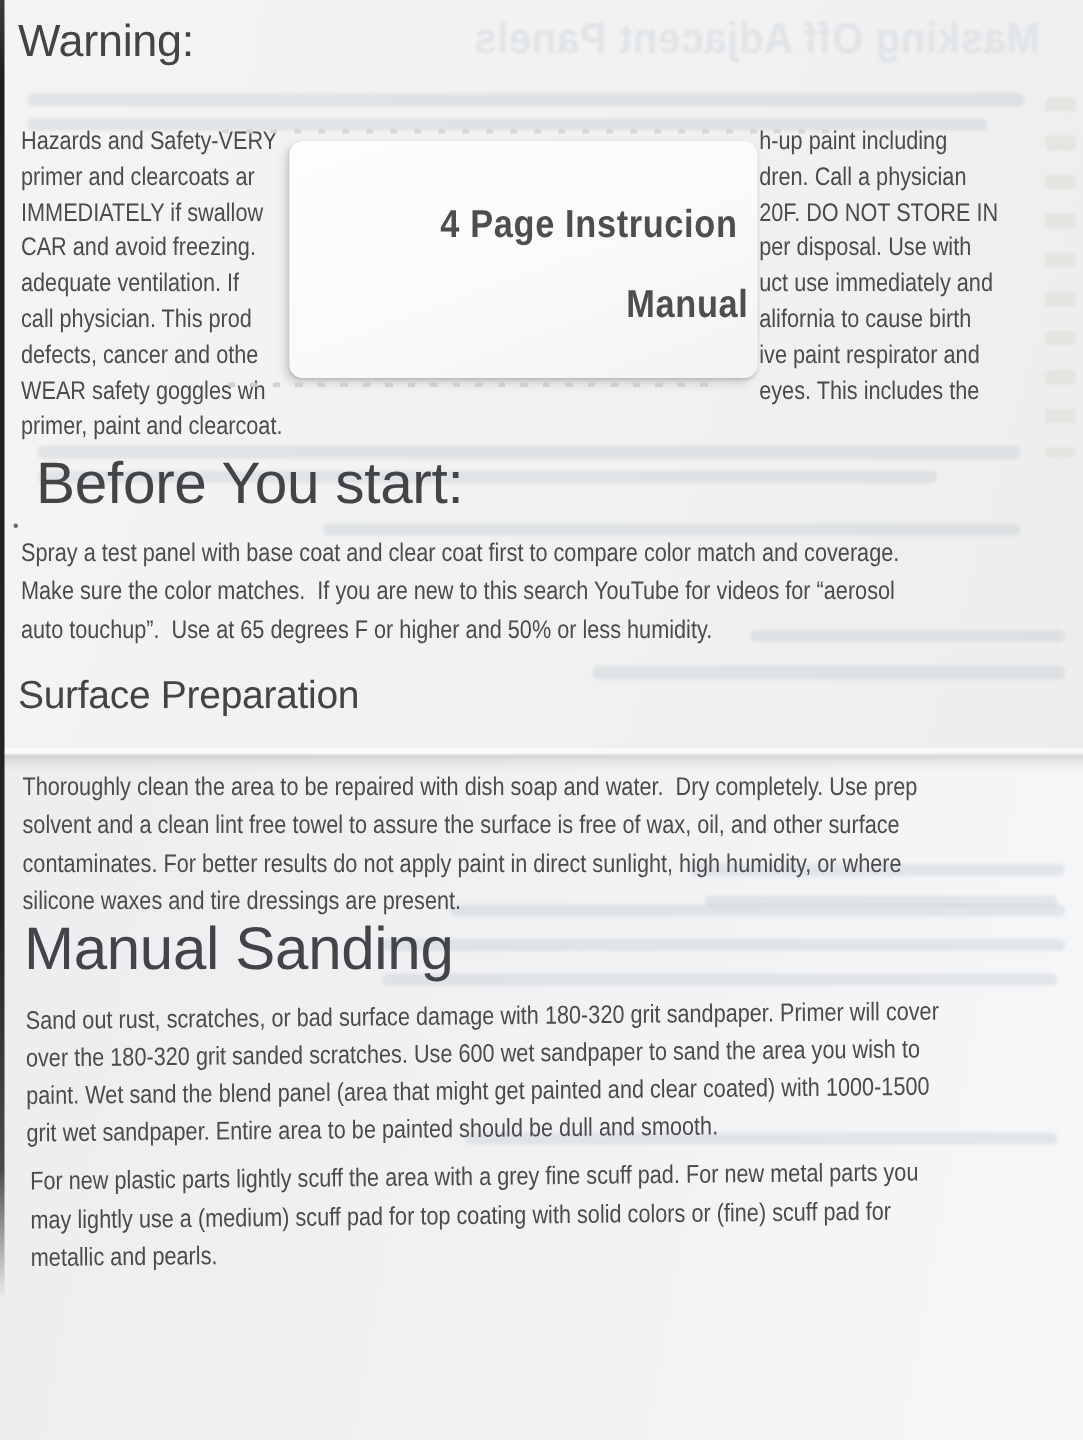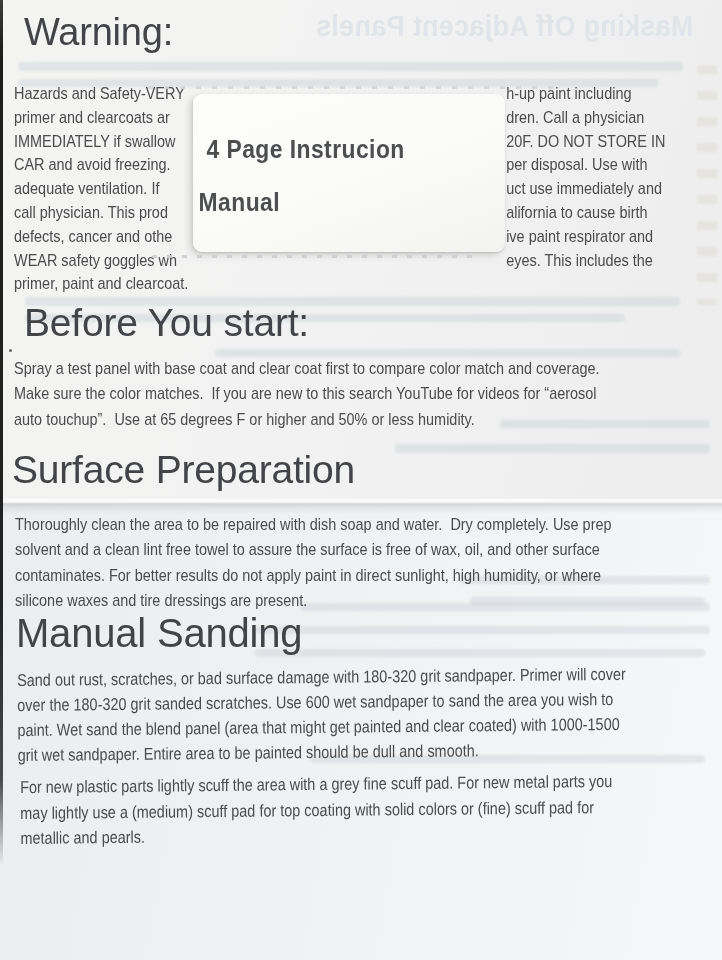--- a/index.html
+++ b/index.html
@@ -61,21 +61,21 @@
   }
   .wrow{position:relative; height:23.8px; white-space:nowrap;}
   .wl{position:absolute; left:0; top:0;}
   .wr{position:absolute; left:579px; top:0;}
   
   .sticker{
     position:absolute; left:193px; top:94px; width:312px; height:158px; z-index:5;
     background:linear-gradient(160deg,#fdfdfc 0%,#fafaf8 55%,#f3f3f1 100%);
     border-radius:9px;
     box-shadow:-3px 3px 6px rgba(110,110,110,.28), 0 1px 2px rgba(0,0,0,.12);
-    display:flex; flex-direction:column; align-items:flex-start; justify-content:center;
+    display:flex; flex-direction:column; align-items:flex-end; justify-content:center;
     gap:22px; padding-top:6px; box-sizing:border-box;
   }
   .sticker-text{
     font-weight:700; font-size:26px; color:#4d4e50; letter-spacing:.5px;
     transform:scaleX(.88); white-space:nowrap;
   }
   .perf{position:absolute; height:3px; z-index:6; opacity:.9; border-radius:2px;}
   .perf-top{
     left:148px; top:86px; width:412px;
     background:repeating-linear-gradient(90deg,#d4d7d9 0 5px, rgba(212,215,217,0) 5px 16px);
@@ -108,21 +108,21 @@
   <div class="bleed" style="left:395px;top:444px;width:315px;height:9px"></div>
   <div class="bleed" style="left:500px;top:420px;width:210px;height:8px"></div>
   <div class="bleed" style="left:460px;top:576px;width:250px;height:8px"></div>
   <div class="bleed" style="left:470px;top:597px;width:235px;height:8px"></div>
   <div class="bleed" style="left:300px;top:603px;width:410px;height:8px"></div>
   <div class="bleed" style="left:255px;top:626px;width:455px;height:8px"></div>
   <div class="bleed" style="left:255px;top:649px;width:450px;height:8px"></div>
   <div class="bleed" style="left:310px;top:755px;width:395px;height:8px"></div>
   <div class="bleed-col" style="left:697px;top:65px;width:20px;height:240px"></div>
 
-  <div class="h" style="left:24px;top:13px;font-size:38px">Warning:</div>
+  <div class="h" style="left:12px;top:13px;font-size:30px">Warning:</div>
 
   <div class="wlines">
     <div class="wrow">
         <span class="wl">Hazards and Safety-VERY</span>
         <span class="wr">h-up paint including</span>
       </div>
     <div class="wrow">
         <span class="wl">primer and clearcoats ar</span>
         <span class="wr">dren. Call a physician</span>
       </div>
@@ -162,21 +162,21 @@
     <div class="sticker-text">Manual</div>
   </div>
   <div class="perf perf-bottom"></div>
 
   <div class="h" style="left:24px;top:303px;font-size:39px">Before You start:</div>
   <div class="stray-dot"></div>
   <div class="para" style="left:14px;top:356px">Spray a test panel with base coat and clear coat first to compare color match and coverage.
 Make sure the color matches.  If you are new to this search YouTube for videos for “aerosol
 auto touchup”.  Use at 65 degrees F or higher and 50% or less humidity.</div>
 
-  <div class="h" style="left:12px;top:450px;font-size:39px">Surface Preparation</div>
+  <div class="h" style="left:12px;top:450px;font-size:26px">Surface Preparation</div>
   <div class="para" style="left:15px;top:512px">Thoroughly clean the area to be repaired with dish soap and water.  Dry completely. Use prep
 solvent and a clean lint free towel to assure the surface is free of wax, oil, and other surface
 contaminates. For better results do not apply paint in direct sunlight, high humidity, or where
 silicone waxes and tire dressings are present.</div>
 
   <div class="h" style="left:16px;top:613px;font-size:40px">Manual Sanding</div>
   <div class="para tilt-up" style="left:17px;top:668px;line-height:25px">Sand out rust, scratches, or bad surface damage with 180-320 grit sandpaper. Primer will cover
 over the 180-320 grit sanded scratches. Use 600 wet sandpaper to sand the area you wish to
 paint. Wet sand the blend panel (area that might get painted and clear coated) with 1000-1500
 grit wet sandpaper. Entire area to be painted should be dull and smooth.</div>

